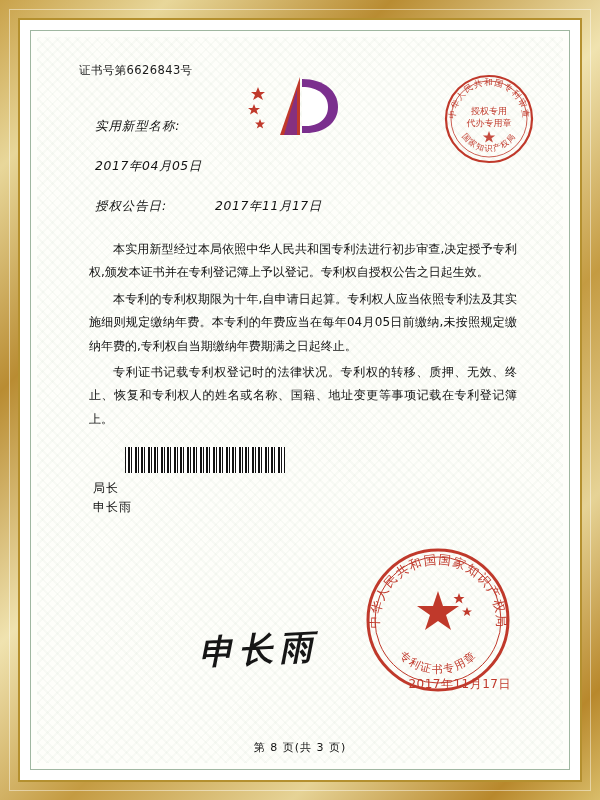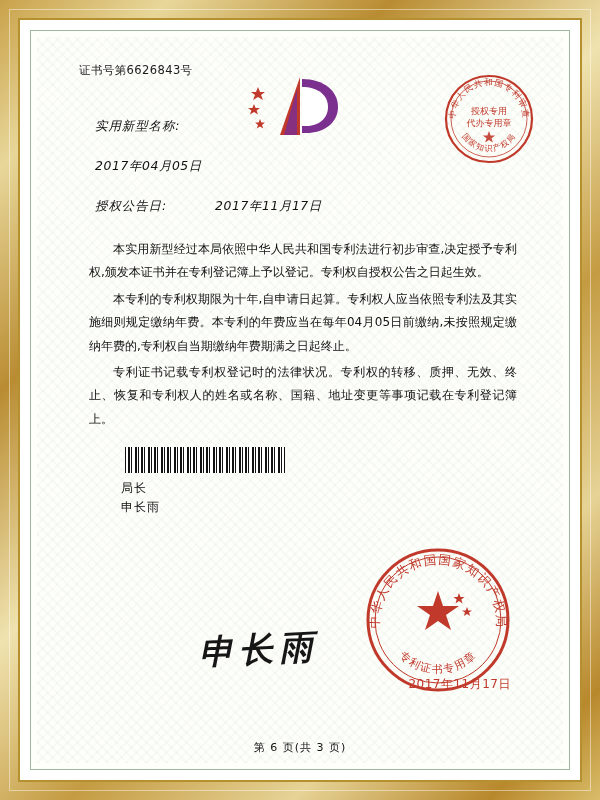--- a/index.html
+++ b/index.html
@@ -139,21 +139,21 @@
     width: 160px;
     height: 26px;
     background:
       repeating-linear-gradient(90deg,
         #111 0 1px, #fff 1px 3px, #111 3px 5px, #fff 5px 6px,
         #111 6px 7px, #fff 7px 10px, #111 10px 12px, #fff 12px 13px);
   }
 
   
   .sign-block {
-    margin: 6px 0 0 56px;
+    margin: 6px 0 0 28px;
     font-size: 12px;
     line-height: 1.55;
     color: #111;
     letter-spacing: 1px;
   }
   .handwriting {
     position: absolute;
     left: 168px;
     bottom: 96px;
     font-family: "DejaVu Serif", "Liberation Serif", serif;
@@ -284,17 +284,17 @@
           <g fill="#c0392b">
             <polygon points="75,46 80,61 96,61 83,70 88,85 75,76 62,85 67,70 54,61 70,61"></polygon>
             <polygon points="96,48 97.5,52 101.5,52 98.3,54.5 99.5,58.5 96,56 92.5,58.5 93.7,54.5 90.5,52 94.5,52"></polygon>
             <polygon points="104,62 105.3,65.4 109,65.4 106,67.6 107.1,71 104,68.9 100.9,71 102,67.6 99,65.4 102.7,65.4"></polygon>
           </g>
         </svg>
       </div>
 
       <div class="seal-date">2017年11月17日</div>
 
-      <div class="page-foot">第 6 页(共 3 页)</div>
+      <div class="page-foot">第 8 页(共 3 页)</div>
 
     </div>
   </div>
 </div>
 
 </body></html>

